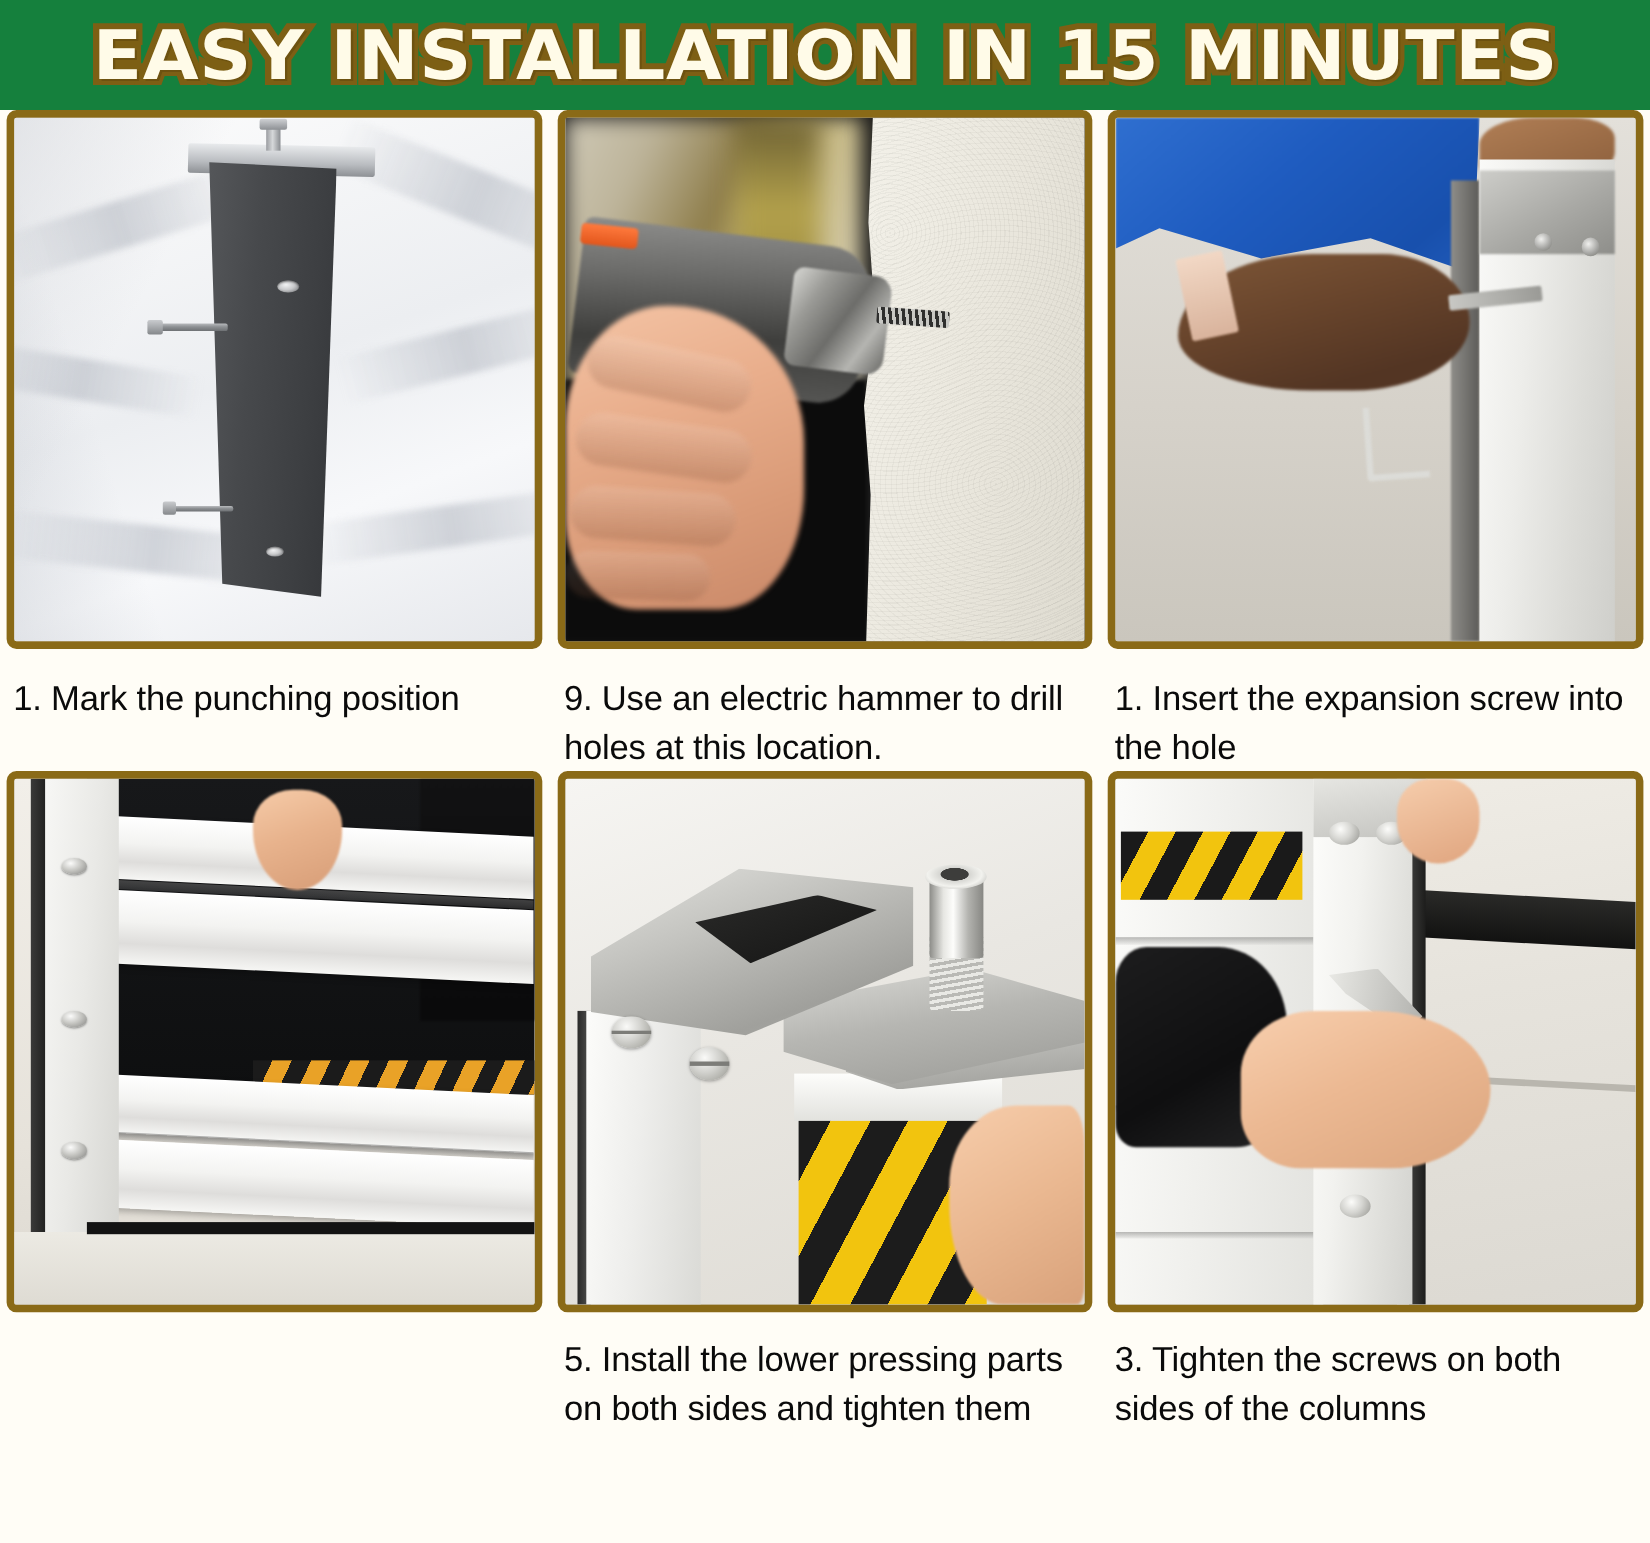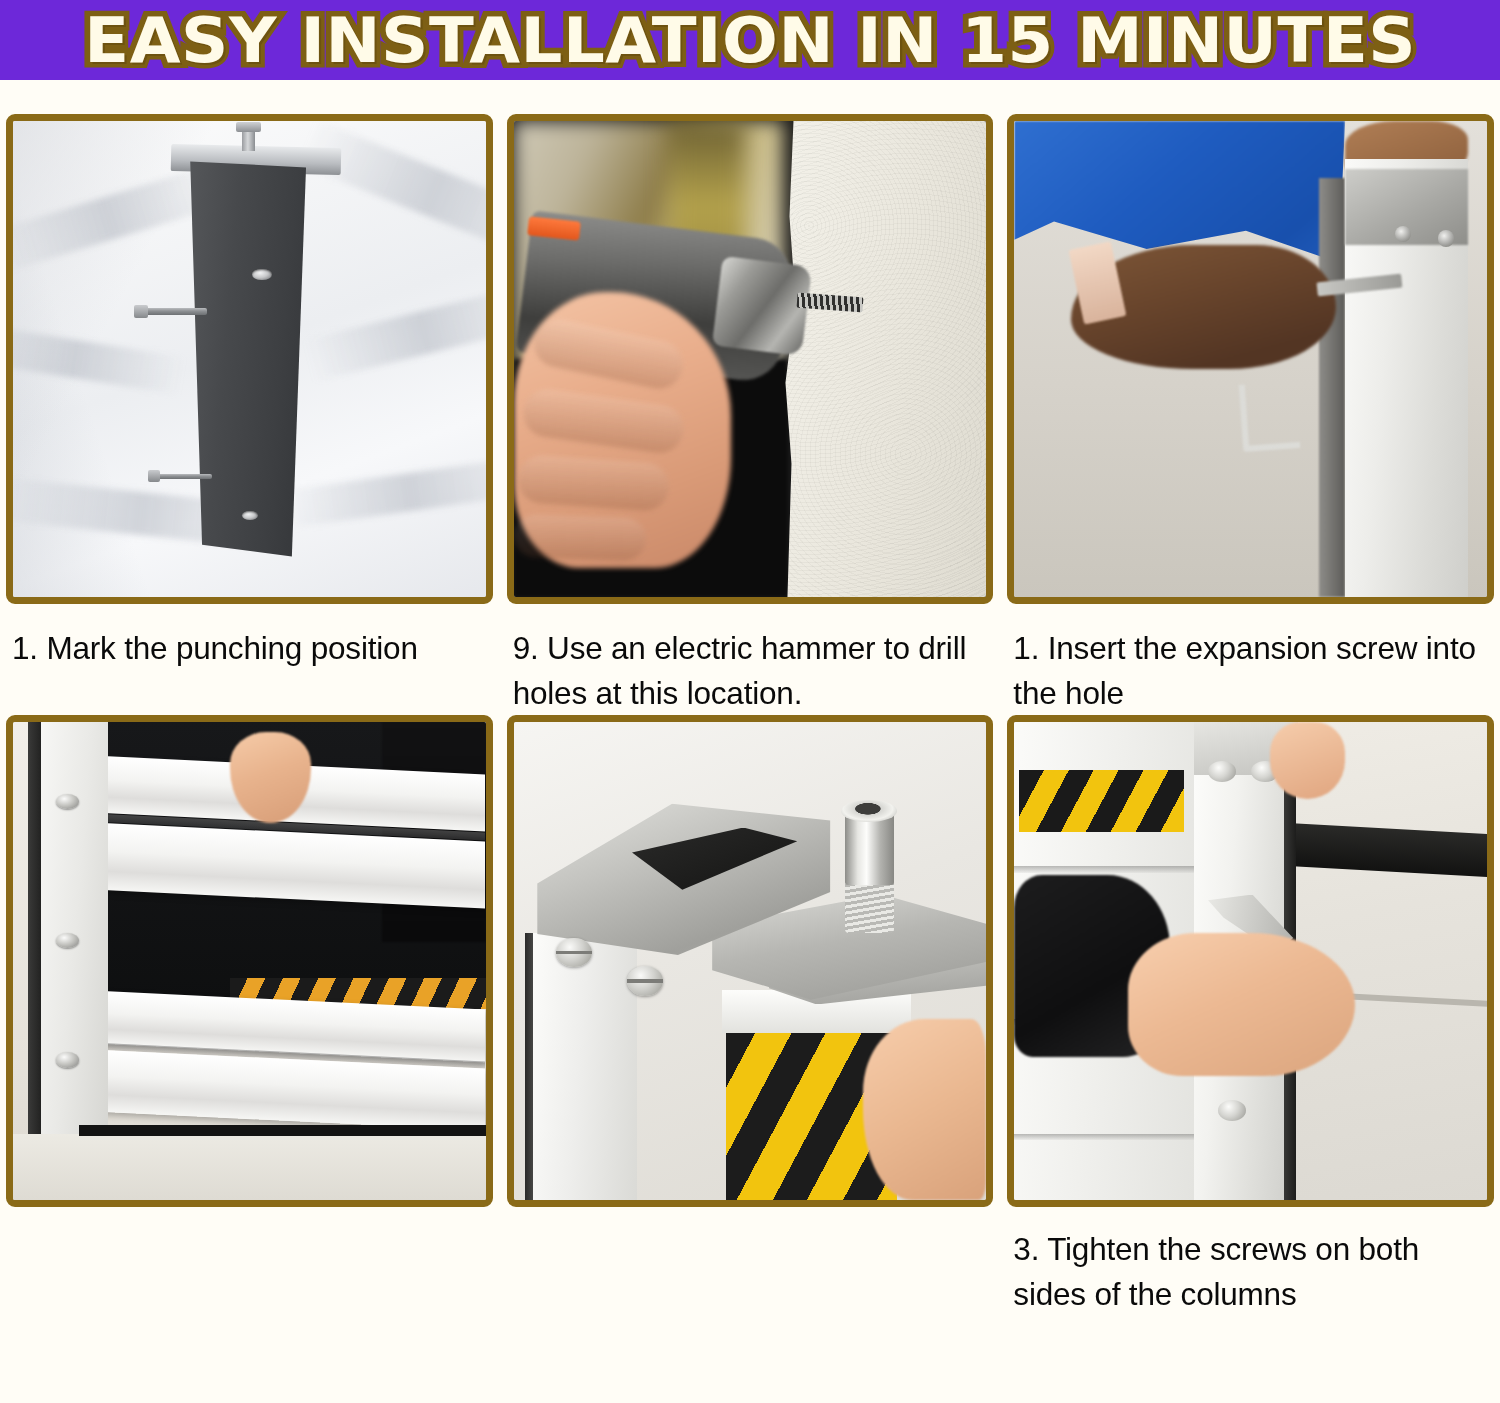--- a/index.html
+++ b/index.html
@@ -9,25 +9,25 @@
     height: 1403px;
     background: #fffdf6;
     font-family: "Liberation Sans", sans-serif;
     overflow: hidden;
     position: relative;
   }
 
   
   .title-bar {
     width: 1500px;
-    height: 80px;
+    height: 100px;
     display: flex;
     align-items: center;
     justify-content: center;
-    background: #6d28d9;
+    background: #15803d;
   }
   .title-text {
     font-family: "DejaVu Sans", sans-serif;
     font-size: 62px;
     font-weight: bold;
     letter-spacing: 0.5px;
     color: #fffbe8;
     white-space: nowrap;
     transform: scaleX(1.06);
     -webkit-text-stroke: 11px #7d5f14;
@@ -42,21 +42,21 @@
     position: absolute;
     top: 100px;
     left: 0;
     width: 1500px;
     height: 954px;
     display: grid;
     grid-template-columns: 1fr 1fr 1fr;
     grid-template-rows: auto auto;
     column-gap: 14px;
     row-gap: 0px;
-    padding: 14px 6px;
+    padding: 0 6px;
   }
 
   .cell { display: flex; flex-direction: column; }
 
   .photo-frame {
     width: 100%;
     height: 490px;
     border: 7px solid #8a6a17;
     border-radius: 9px;
     overflow: hidden;
@@ -575,20 +575,21 @@
         <div class="p5-boltcap"></div>
         <div class="p5-screw" style="left:9%;top:45%;">
             <div class="p5-screwslot"></div>
           </div>
         <div class="p5-screw" style="left:24%;top:51%;">
             <div class="p5-screwslot"></div>
           </div>
         <div class="p5-hand"></div>
       </div>
     </div>
+    <div class="caption">5. Install the lower pressing parts on both sides and tighten them</div>
   </div>
 
   <div class="cell row2">
     <div class="photo-frame">
       <div class="photo">
         <div class="p6-bg"></div>
         <div class="p6-wall"></div>
         <div class="p6-baseboard"></div>
         <div class="p6-floorline"></div>
         <div class="p6-panelL"></div>

